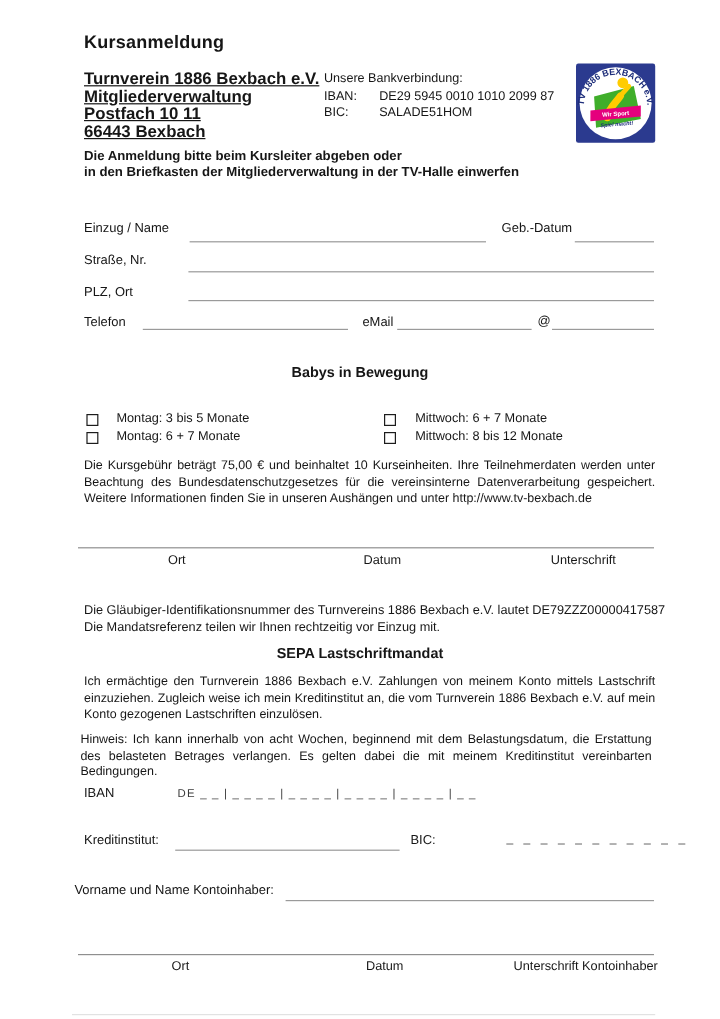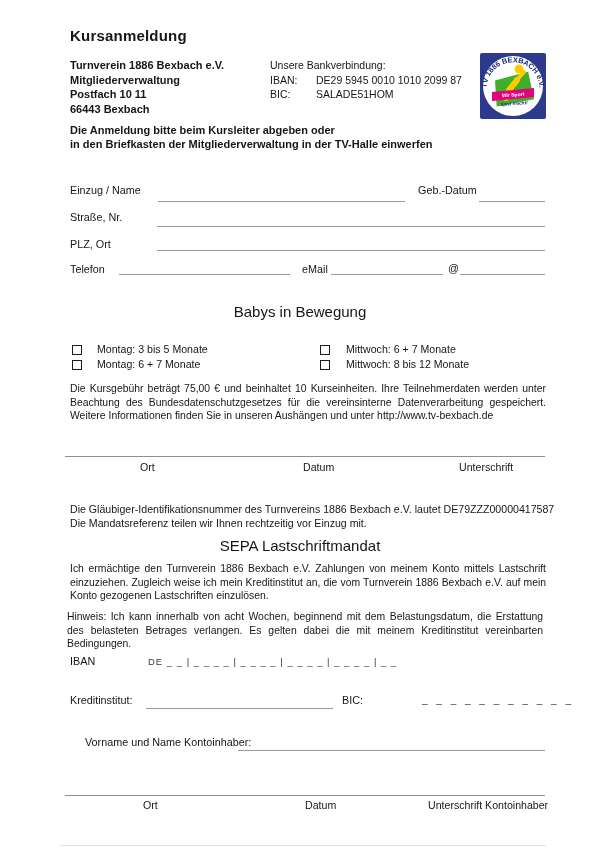--- a/index.html
+++ b/index.html
@@ -3,29 +3,29 @@
 <meta charset="utf-8">
 <style>
   html,body{margin:0;padding:0;background:#ffffff;}
   .page{
     position:relative;width:600px;height:849px;background:#fff;
     font-family:"Liberation Sans","DejaVu Sans",sans-serif;color:#161616;
     overflow:hidden;
   }
   .abs{position:absolute;}
   .doc-title{font-size:15px;font-weight:bold;letter-spacing:0.2px;}
-  .addr{font-size:11px;font-weight:bold;line-height:14.5px;white-space:nowrap;}
+  .addr{font-size:14px;font-weight:bold;line-height:14.5px;white-space:nowrap;text-decoration:underline;}
   .bank{font-size:10.5px;line-height:14.5px;white-space:nowrap;}
   .bank .blabel{display:inline-block;width:46px;}
   .instruction{font-size:11px;font-weight:bold;line-height:14px;white-space:nowrap;}
   .flabel{font-size:10.8px;white-space:nowrap;}
   .wline{border-top:1px solid #9a9a9a;height:0;}
   .sigline{border-top:1px solid #8f8f8f;height:0;}
   .center-h{left:0;right:0;text-align:center;}
-  .sec-title{font-size:15px;font-weight:normal;}
+  .sec-title{font-size:12px;font-weight:bold;}
   .para{font-size:10.4px;line-height:13.6px;text-align:justify;}
   .cbox{width:8px;height:8px;border:1.4px solid #1c1c1c;background:#fff;}
   .copt{font-size:10.6px;white-space:nowrap;}
   .siglabel{font-size:10.6px;white-space:nowrap;}
   .mask{font-size:9.5px;letter-spacing:1px;color:#3a3a3a;white-space:nowrap;}
   .mask-bic{font-size:10px;letter-spacing:1.5px;word-spacing:3px;color:#3a3a3a;white-space:nowrap;margin-left:46px;}
   .plain{font-size:10.6px;white-space:nowrap;}
 </style>
 </head>
 <body>
@@ -118,21 +118,21 @@
   <div class="abs para" style="left:67px;top:610px;width:476px;">Hinweis: Ich kann innerhalb von acht Wochen, beginnend mit dem Belastungsdatum, die Erstattung des belasteten Betrages verlangen. Es gelten dabei die mit meinem Kreditinstitut vereinbarten Bedingungen.</div>
 
   <div class="abs flabel" style="left:70px;top:655px;">IBAN</div>
   <div class="abs mask" style="left:148px;top:656px;">DE _ _ | _ _ _ _ | _ _ _ _ | _ _ _ _ | _ _ _ _ | _ _</div>
 
   <div class="abs flabel" style="left:70px;top:694px;">Kreditinstitut:</div>
   <div class="abs wline" style="left:146px;top:708px;width:187px;"></div>
   <div class="abs flabel" style="left:342px;top:694px;">BIC:</div>
   <div class="abs mask-bic" style="left:376px;top:694px;">_ _ _ _ _ _ _ _ _ _ _</div>
 
-  <div class="abs flabel" style="left:85px;top:736px;">Vorname und Name Kontoinhaber:</div>
+  <div class="abs flabel" style="left:62px;top:736px;">Vorname und Name Kontoinhaber:</div>
   <div class="abs wline" style="left:238px;top:750px;width:307px;"></div>
 
   <div class="abs sigline" style="left:65px;top:795px;width:480px;"></div>
   <div class="abs siglabel" style="left:143px;top:799px;">Ort</div>
   <div class="abs siglabel" style="left:305px;top:799px;">Datum</div>
   <div class="abs siglabel" style="left:428px;top:799px;">Unterschrift  Kontoinhaber</div>
 
   <div class="abs" style="left:60px;top:845px;width:486px;border-top:1px solid #e2e2e2;height:0;"></div>
 
 </div>

